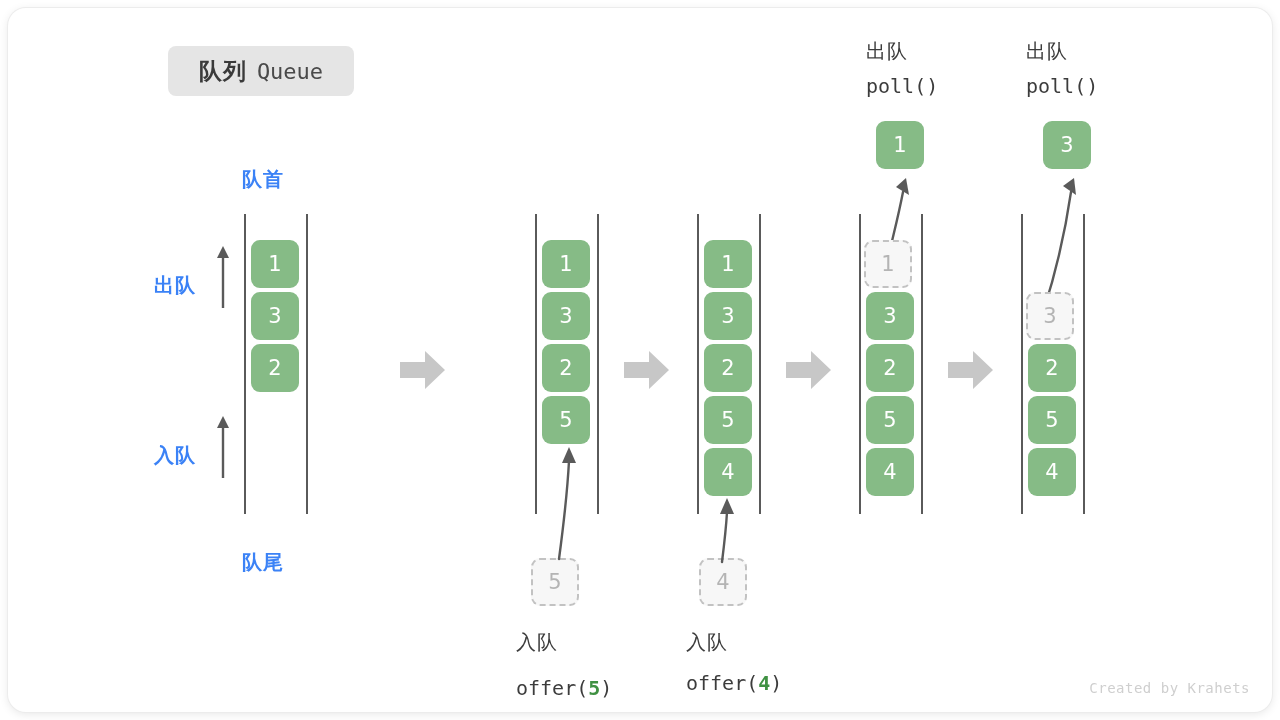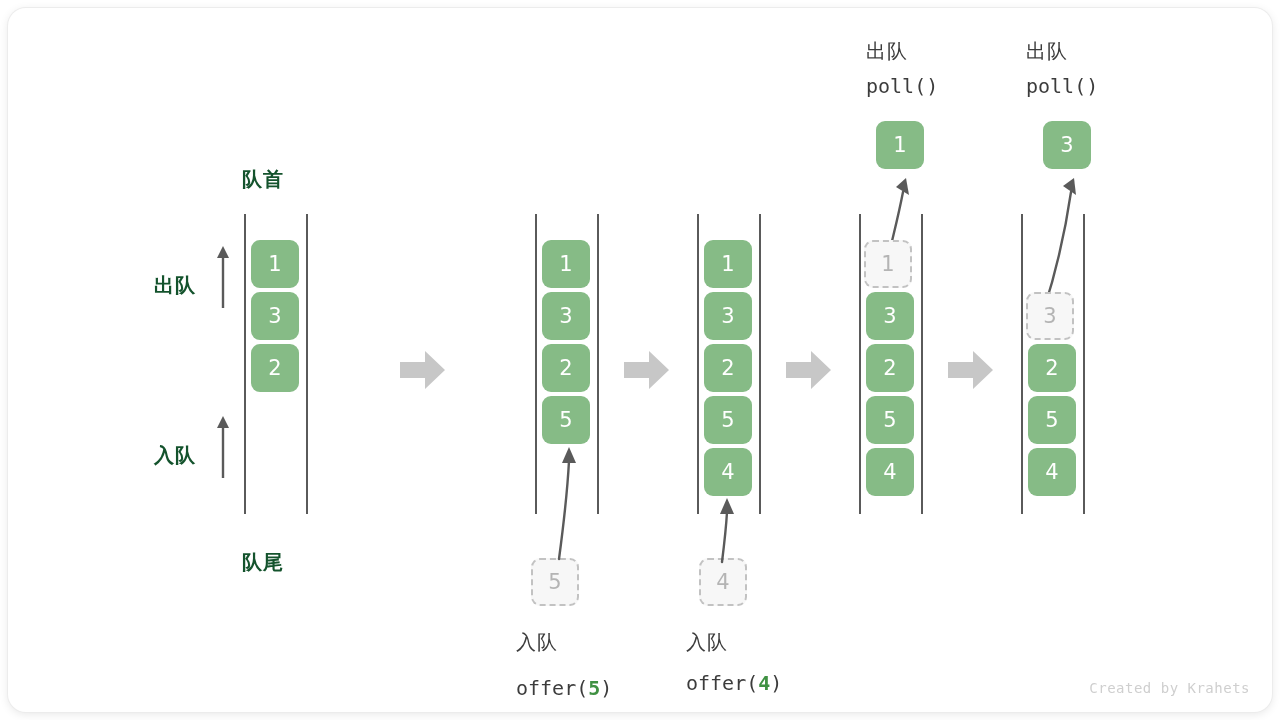--- a/index.html
+++ b/index.html
@@ -52,21 +52,21 @@
     font-family: "DejaVu Sans Mono", "Liberation Mono", monospace;
     font-size: 22px;
     color: #4a4a4a;
   }
 
   
   .cn-bold {
     font-family: Liberation Serif, serif;
     font-size: 20px;
     font-weight: bold;
-    color: #14532d;
+    color: #3b82f6;
     letter-spacing: 1px;
     white-space: nowrap;
   }
   .cn-plain {
     font-family: "Liberation Sans", "DejaVu Sans", sans-serif;
     font-size: 20px;
     color: #3c3c3c;
     letter-spacing: 1px;
     white-space: nowrap;
   }
@@ -120,20 +120,24 @@
     font-size: 14px;
     color: #cfcfcf;
     letter-spacing: 0.5px;
   }
 </style>
 </head>
 <body>
 
 <div id="card">
 
+  <div id="title-badge" class="abs">
+    <span class="cn">队列</span>
+    <span class="en">Queue</span>
+  </div>
 
   <div class="abs cn-bold" style="left:234px; top:158px;">队首</div>
 
   <div class="abs cn-bold" style="left:146px; top:264px;">出队</div>
 
   <svg class="abs thin-arrow" style="left:207px; top:236px;" viewBox="0 0 16 66">
     <line x1="8" y1="64" x2="8" y2="11" stroke="#5a5a5a" stroke-width="2.4"></line>
     <path d="M8 2 L14 14 L2 14 Z" fill="#5a5a5a"></path>
   </svg>
 

